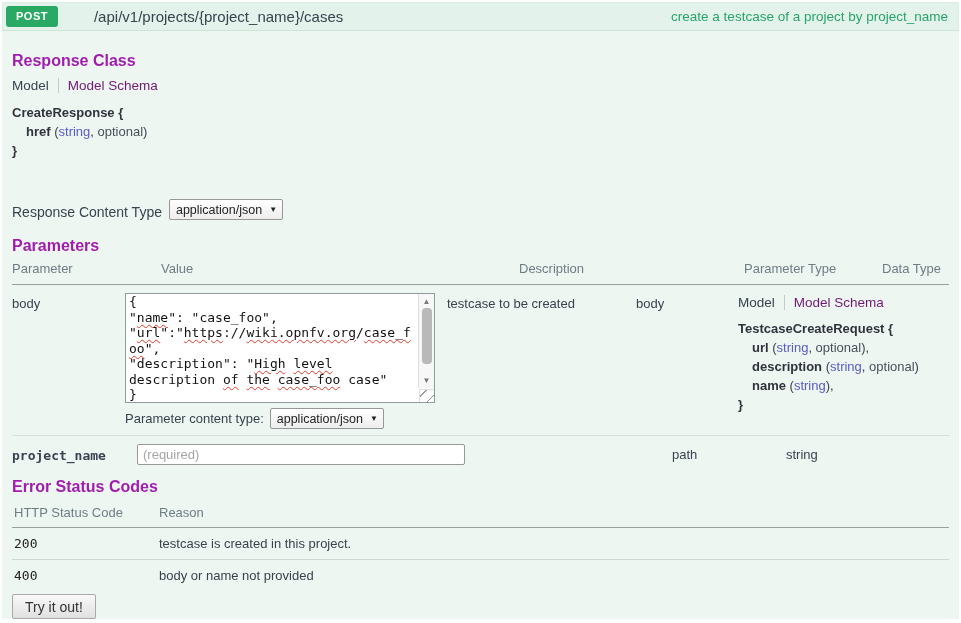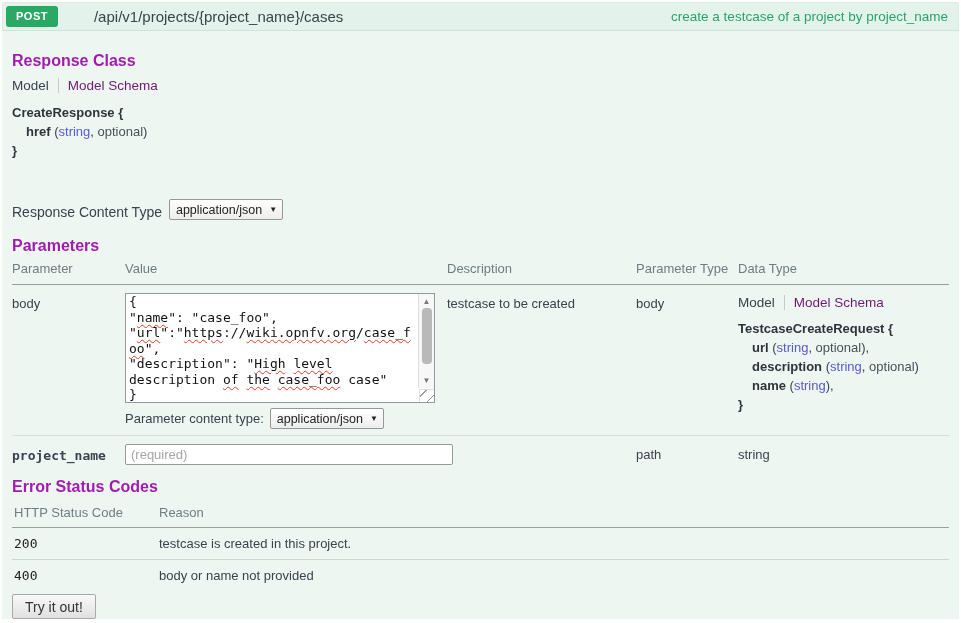--- a/index.html
+++ b/index.html
@@ -40,25 +40,25 @@
 
   
   .fselect { display:inline-flex; align-items:center; height:21px; background:linear-gradient(#fff,#ededed);
              border:1px solid #979797; border-radius:2px; padding:0 20px 0 6px; font-size:12.5px;
              color:#222; position:relative; cursor:pointer; }
   .fselect .arr { position:absolute; right:5px; top:6px; font-size:8px; color:#222; line-height:1; }
 
   
   .ptable { margin-top:6px; }
   .pt-head { display:grid; grid-template-columns:113px 322px 189px 102px auto;
-             font-size:13px; color:#6e7d84; padding-bottom:8px; border-bottom:1px solid #97a29c; }
+             font-size:13px; color:#6e7d84; padding-bottom:8px; border-bottom:1px solid #97a29c;gap:36px; }
   .pt-body { display:grid; grid-template-columns:113px 322px 189px 102px auto;
              padding:8px 0 6px 0; font-size:13px; }
   .pt-projects { display:grid; grid-template-columns:113px 322px 189px 102px auto;
-             border-top:1px solid #d5dfd9; padding:8px 0 10px 0; font-size:13px; }
+             border-top:1px solid #d5dfd9; padding:8px 0 10px 0; font-size:13px;gap:12px; }
   .cell { min-width:0; }
   .param-name { color:#39434e; padding-top:3px; }
   .param-name-req { font-family:"DejaVu Sans Mono", monospace; font-weight:bold; font-size:13px; padding-top:4px; }
   .desc-text, .ptype-text { color:#39434e; padding-top:3px; }
 
   
   .fta { position:relative; width:310px; height:110px; background:#fff; border:1px solid #8f9a9b; cursor:text; }
   .fta-text { position:absolute; left:0; top:0; right:16px; bottom:0; padding:0 3px;
               font-family:"DejaVu Sans Mono", monospace; font-size:13px; line-height:15.5px;
               white-space:pre-wrap; overflow-wrap:break-word; word-break:break-word; overflow:hidden; color:#111; }

